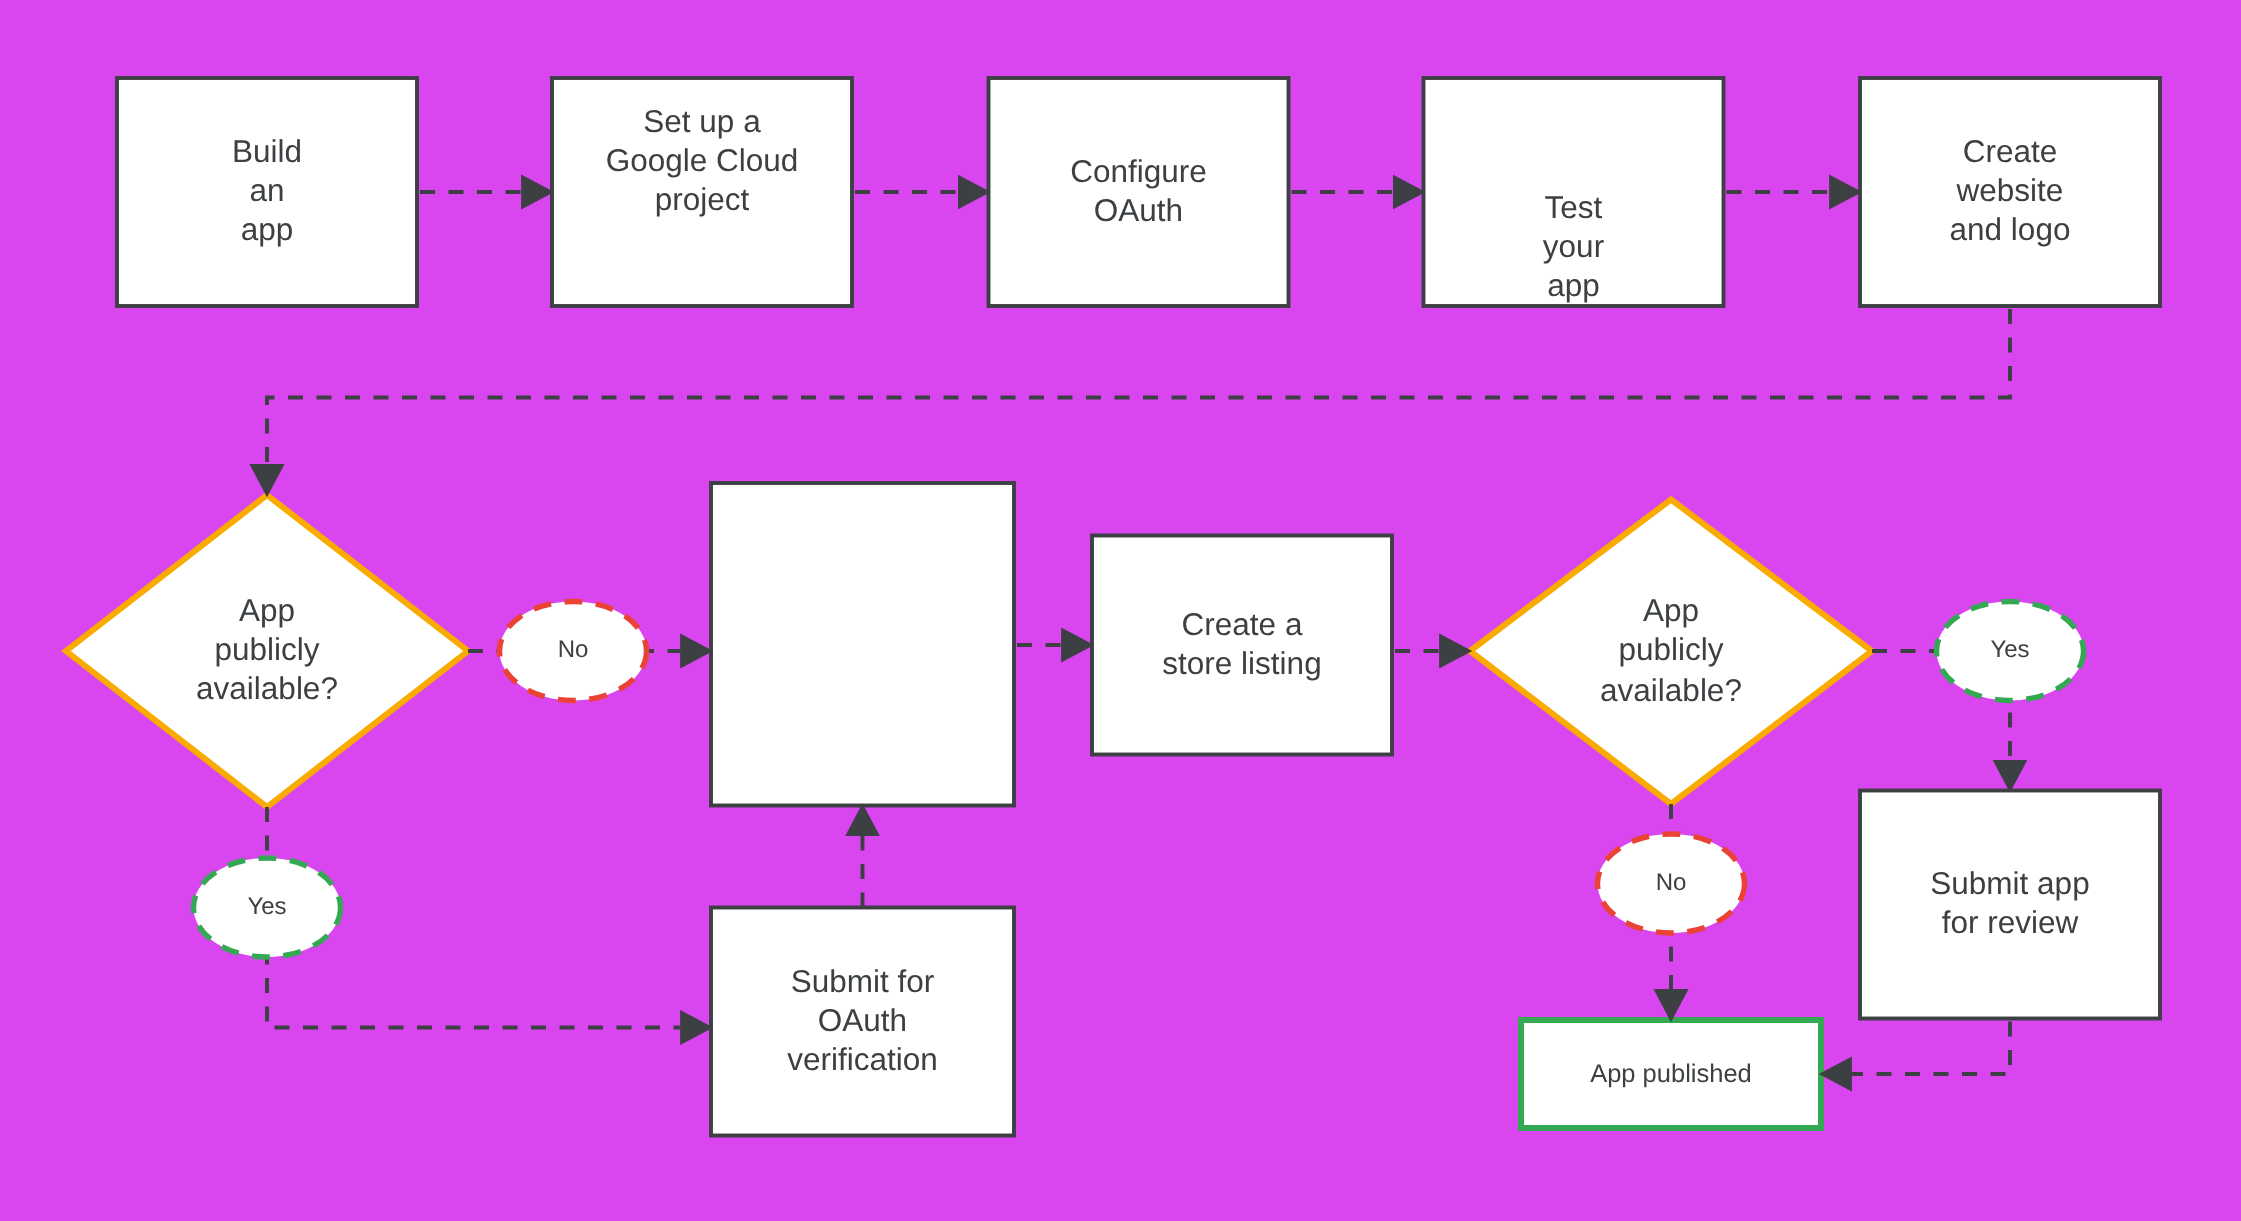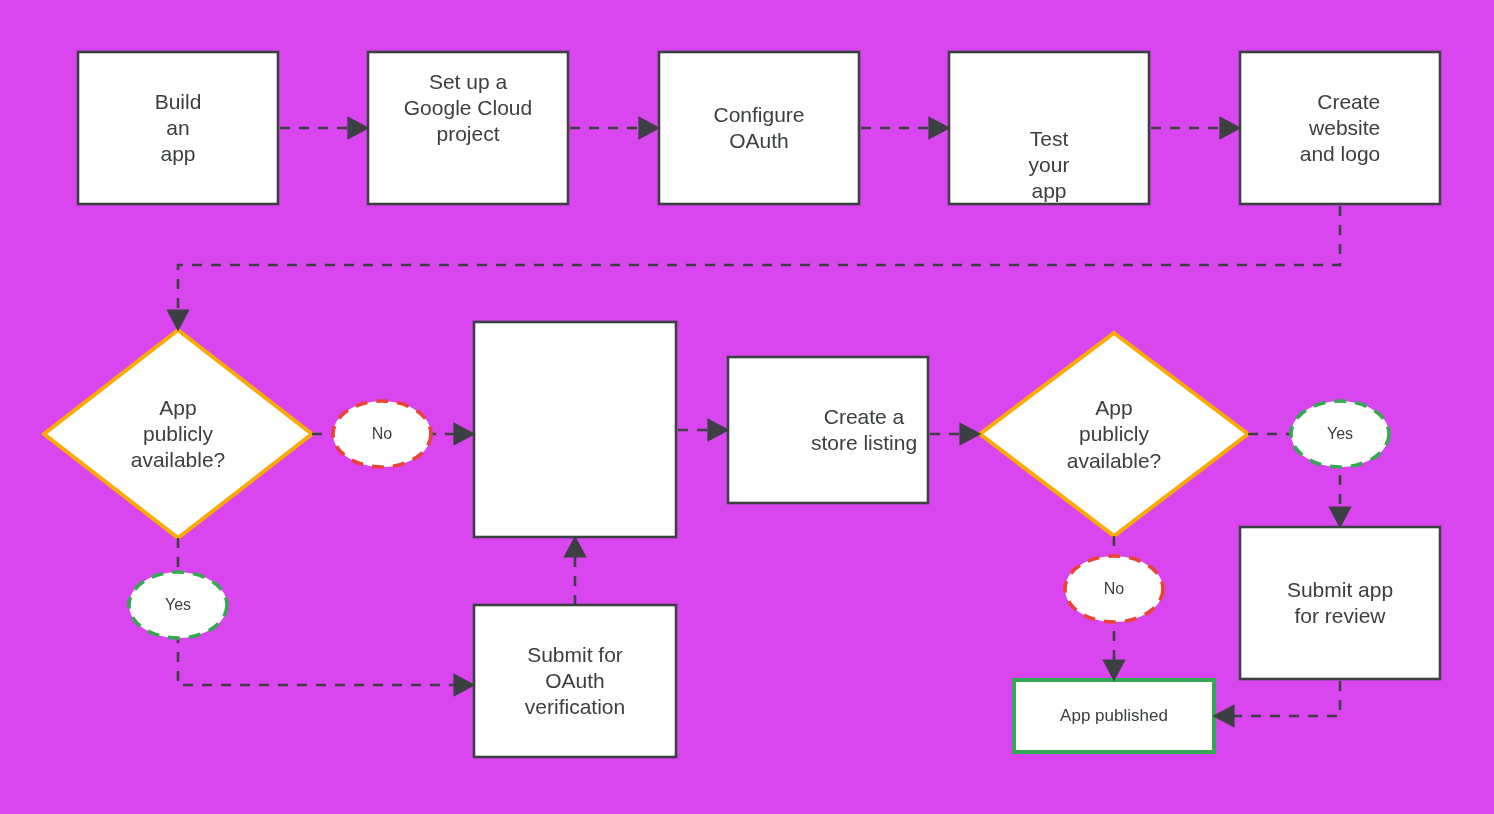--- a/index.html
+++ b/index.html
@@ -127,30 +127,30 @@
 Google Cloud
 project</div>
 
   <div class="node-label box-label" style="left:659px; top:52px; width:200px; height:152px;">Configure
 OAuth</div>
 
   <div class="node-label box-label" style="left:949px; top:52px; width:200px; height:152px;margin-top:37px;">Test
 your
 app</div>
 
-  <div class="node-label box-label" style="left:1240px; top:52px; width:200px; height:152px;text-align:right;">Create
+  <div class="node-label box-label" style="left:1240px; top:52px; width:200px; height:152px;">Create
 website
 and logo</div>
 
   <div class="node-label diamond-label" style="left:44px; top:330px; width:268px; height:208px;">App
 publicly
 available?</div>
 
 
-  <div class="node-label box-label" style="left:728px; top:357px; width:200px; height:146px;padding-left:36px;">Create a
+  <div class="node-label box-label" style="left:728px; top:357px; width:200px; height:146px;">Create a
 store listing</div>
 
   <div class="node-label diamond-label" style="left:980px; top:333px; width:268px; height:203px;">App
 publicly
 available?</div>
 
   <div class="node-label box-label" style="left:474px; top:605px; width:202px; height:152px;">Submit for
 OAuth
 verification</div>
 

